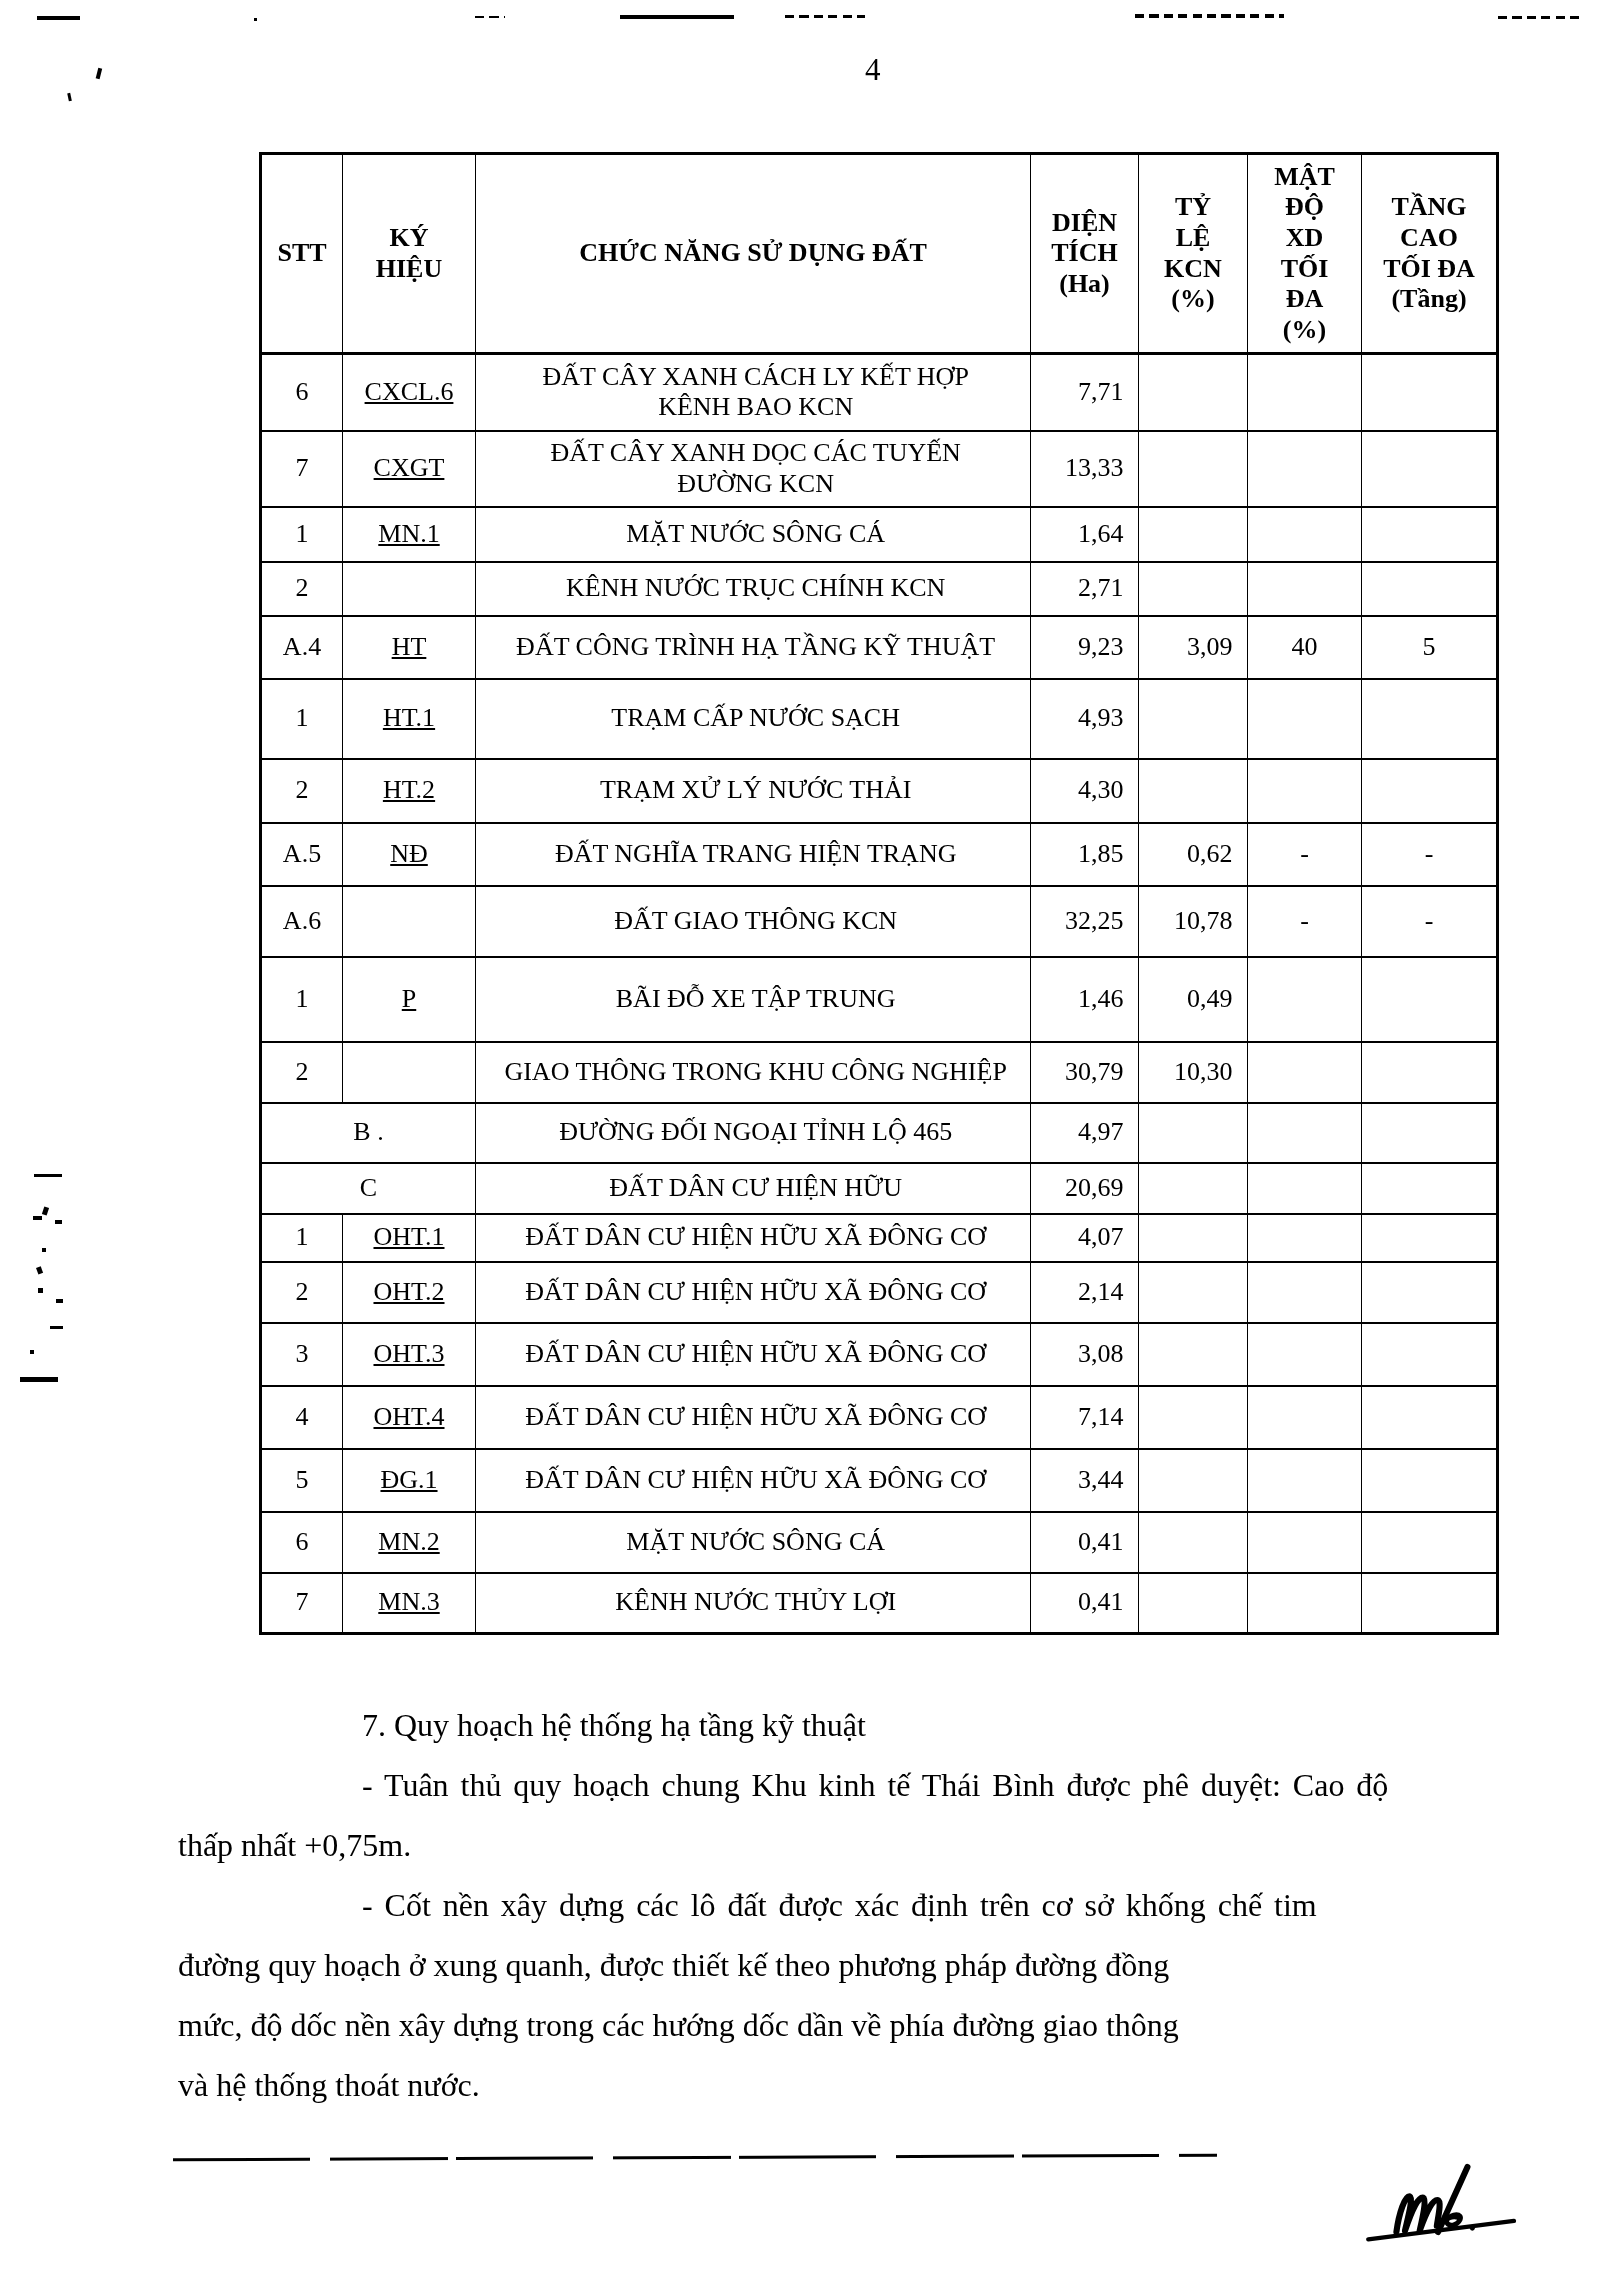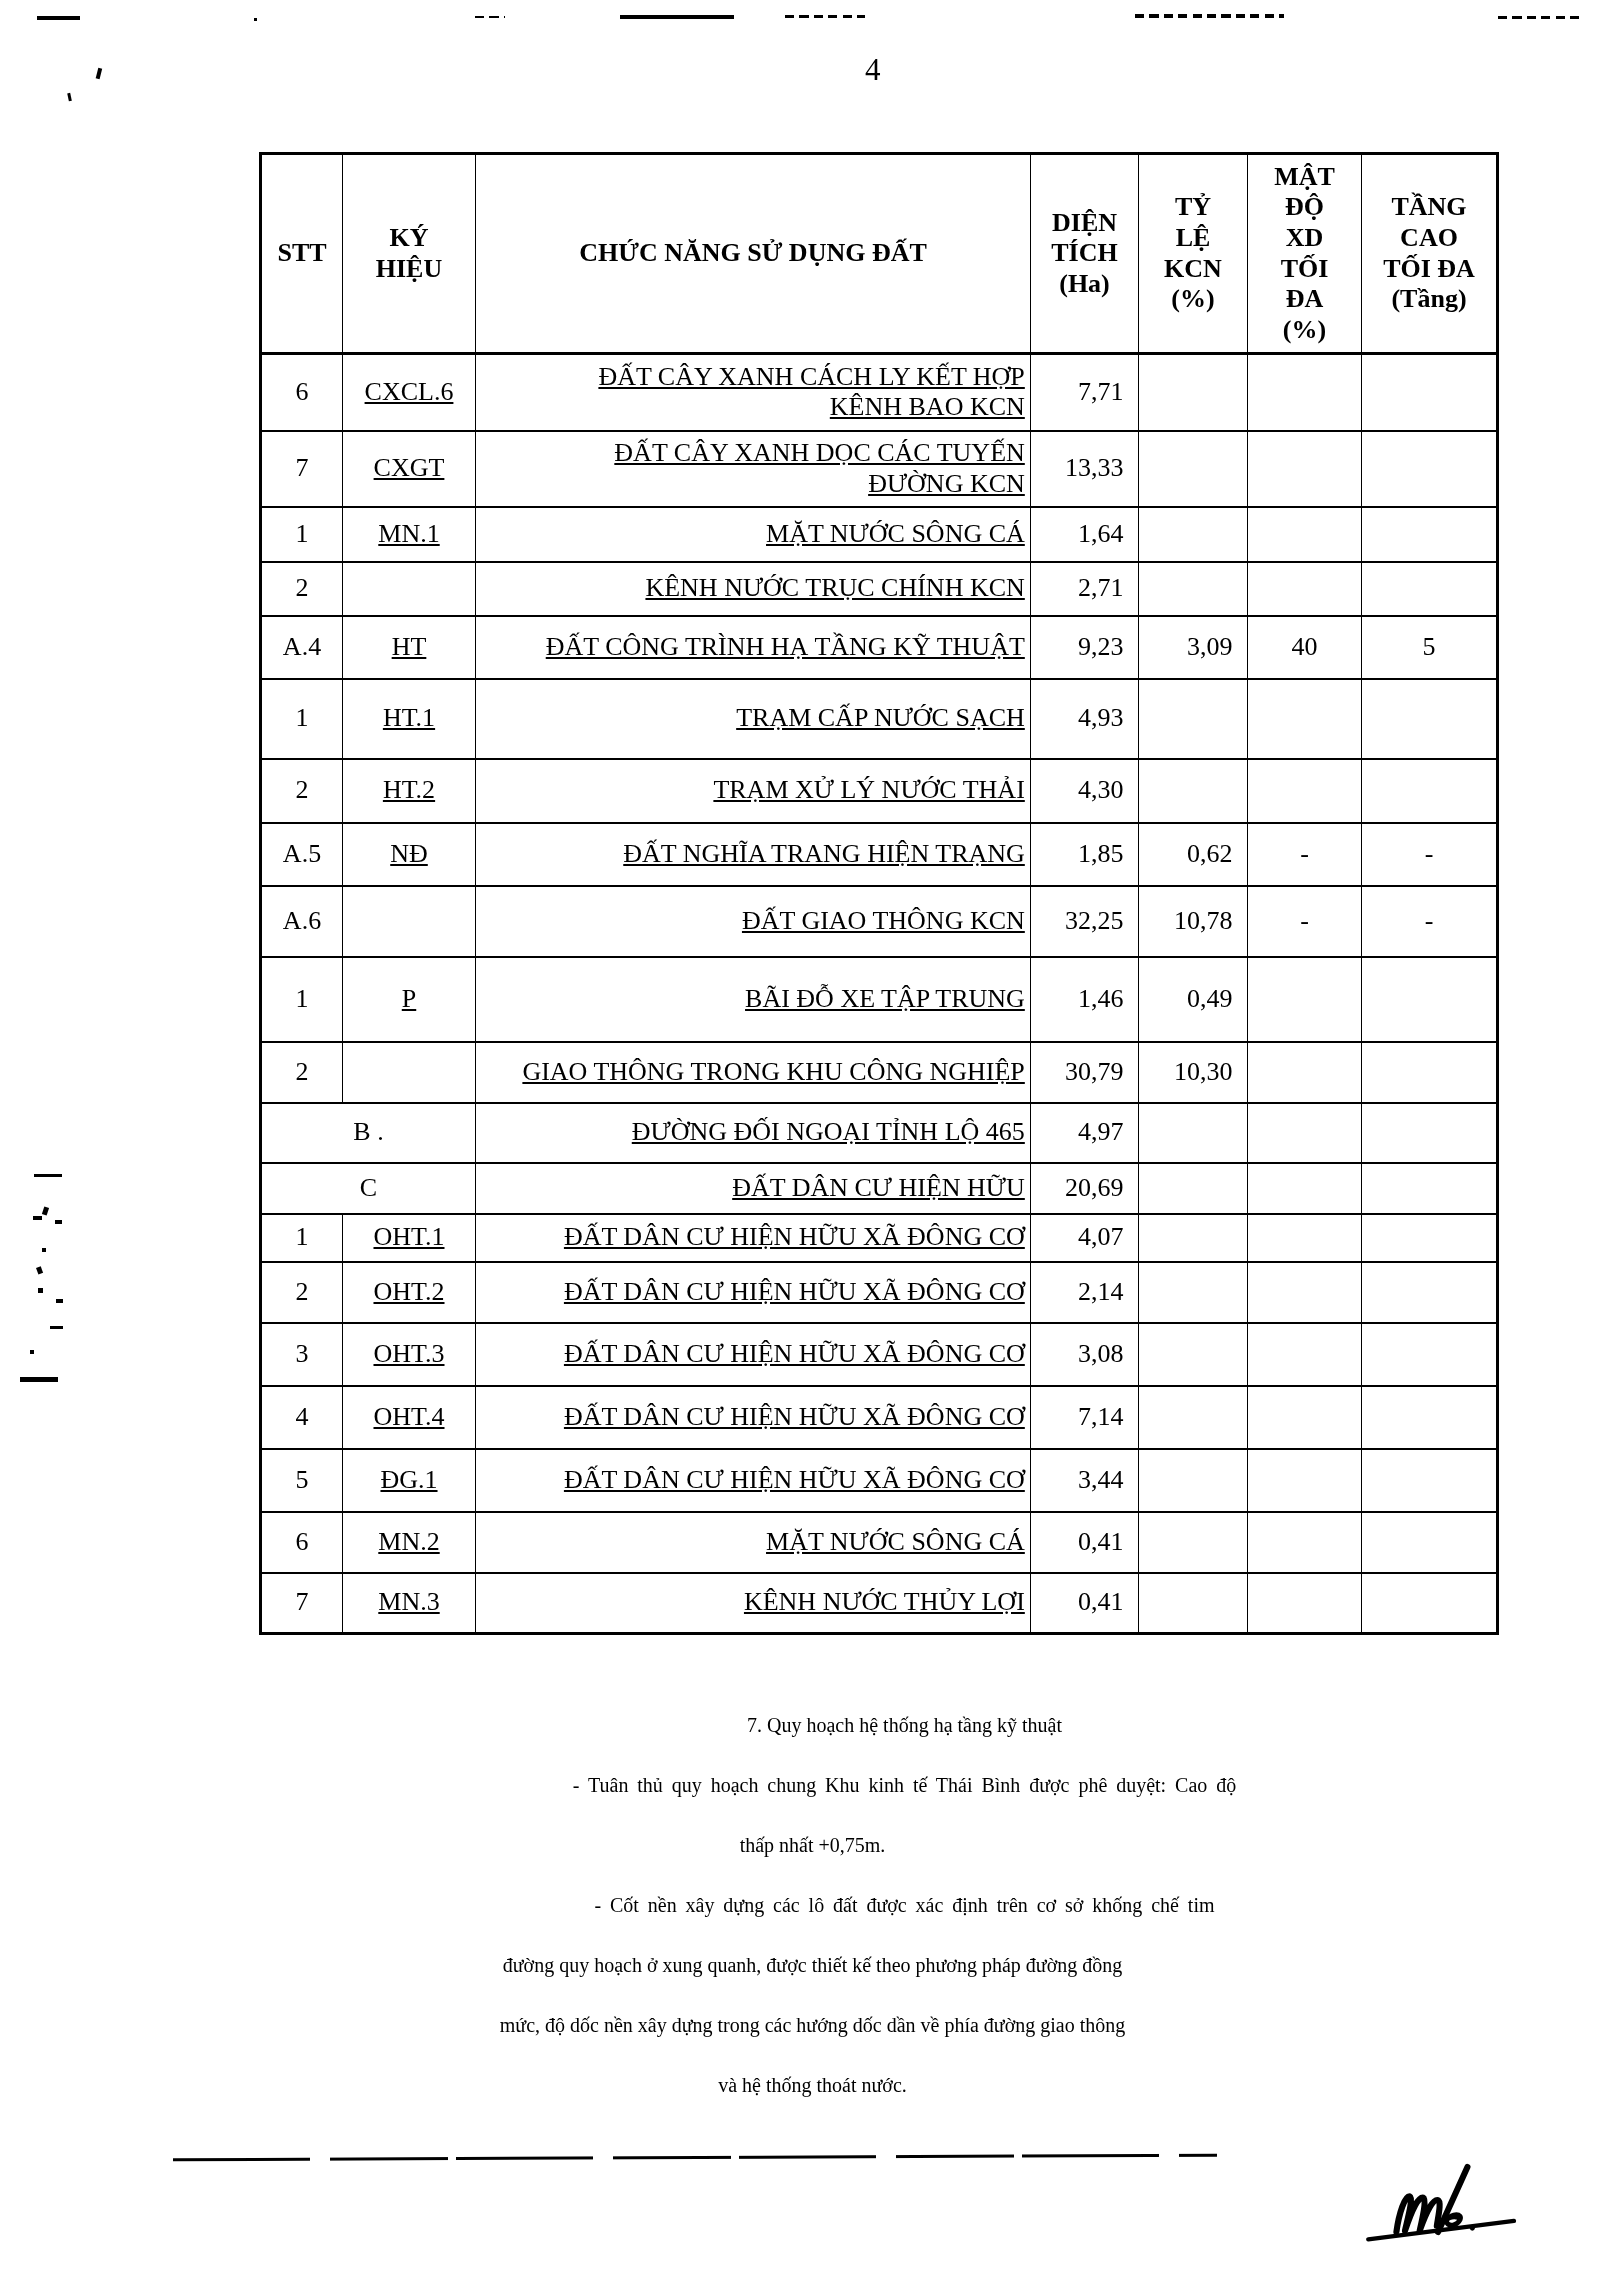--- a/index.html
+++ b/index.html
@@ -50,21 +50,21 @@
     overflow:hidden;
   }
   table.land thead th{
     font-weight:700;text-align:center;white-space:pre-line;
     border-top-width:3.3px;border-bottom-width:3.3px;padding:6.5px 2.6px;
   }
   table.land thead tr{height:190px;}
   .c-stt{text-align:center;}
   .c-ky{text-align:center;text-decoration:underline;}
   .c-merged{text-align:center;}
-  .c-desc{text-align:right;padding-left:10.5px;padding-right:5.2px;white-space:pre-line;text-decoration:underline;}
+  .c-desc{text-align:center;padding-left:10.5px;padding-right:5.2px;white-space:pre-line;}
   .c-num{text-align:right;padding-right:14.4px;}
   .c-mid{text-align:center;}
   tbody tr{height:60px;}
   tbody tr:nth-child(1){height:77px;}
   tbody tr:nth-child(2){height:76px;}
   tbody tr:nth-child(3){height:55px;}
   tbody tr:nth-child(4){height:54px;}
   tbody tr:nth-child(5){height:63px;}
   tbody tr:nth-child(6){height:80px;padding-left:20px;}
   tbody tr:nth-child(7){height:64px;}
@@ -78,21 +78,21 @@
   tbody tr:nth-child(15){height:61px;}
   tbody tr:nth-child(16){height:63px;}
   tbody tr:nth-child(17){height:63px;}
   tbody tr:nth-child(18){height:63px;}
   tbody tr:nth-child(19){height:61px;}
   tbody tr:nth-child(20){height:61px;}
   tbody tr:nth-child(21){height:67px;}
   
   .body-text{
     position:absolute;left:178px;top:1695px;width:1269px;
-    font-size:20px;line-height:60px;text-align:center;
+    font-size:32px;line-height:60px;
   }
   .body-text p{margin:0;text-indent:184px;white-space:pre-line;}
   .p3::first-line{word-spacing:3.9px;}
   .p4::first-line{word-spacing:3.9px;}
   
   .sig{position:absolute;left:1359px;top:2156px;}
 </style>
 </head>
 <body>
 

